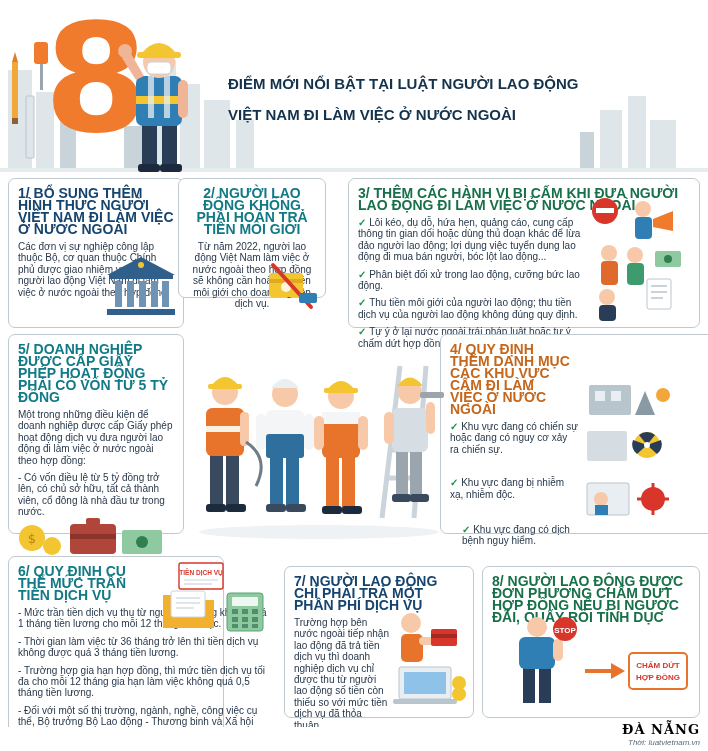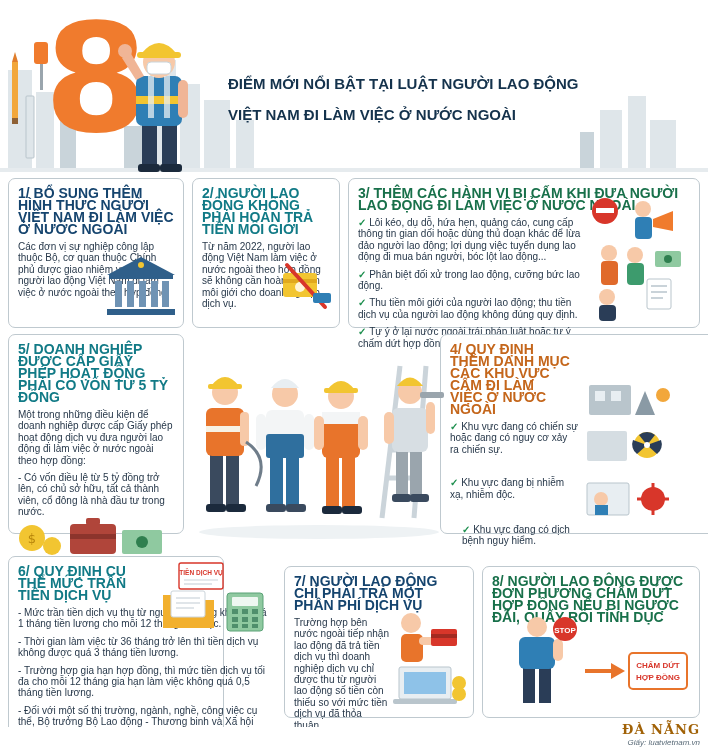--- a/index.html
+++ b/index.html
@@ -47,21 +47,21 @@
   .c-body p:last-child{margin-bottom:0;}
   .tick{color:#1d8f4e;font-weight:bold;}
 
   .t-blue{color:#15446e;}
   .t-teal{color:#117a86;}
   .t-green{color:#18704a;}
   .t-orange{color:#c4661b;}
 
   
   #card1{left:8px;top:178px;width:176px;height:150px;}
-  #card2{left:192px;top:178px;width:148px;height:150px;}
+  #card2{left:178px;top:178px;width:148px;height:120px;text-align:center;}
   #card3{left:348px;top:178px;width:352px;height:150px;}
   #card4{left:440px;top:334px;width:276px;height:200px;}
   #card5{left:8px;top:334px;width:176px;height:200px;}
   #card6{left:8px;top:556px;width:216px;height:186px;}
   #card7{left:284px;top:566px;width:190px;height:152px;}
   #card8{left:482px;top:566px;width:218px;height:152px;}
 
   
   .ill{position:absolute;}
 
@@ -69,21 +69,21 @@
   .footer{
     position:absolute;left:0;bottom:0;width:708px;height:24px;
     background:#ffffff;
   }
   .src{
     position:absolute;right:8px;bottom:4px;
     font-size:8px;color:#5a6b78;font-style:italic;
   }
   .logo{
     position:absolute;right:8px;bottom:14px;
-    font-size:13px;font-weight:bold;color:#a16207;letter-spacing:1px;
+    font-size:13px;font-weight:bold;color:#000000;letter-spacing:1px;
     font-family:"DejaVu Serif", serif;
   }
 
   
   .midband{position:absolute;left:186px;top:334px;width:266px;height:222px;}
 </style>
 </head>
 <body>
 
 <div class="page">
@@ -441,16 +441,16 @@
       </g>
 
       <rect x="136" y="38" width="58" height="36" rx="4" fill="#ffffff" stroke="#e8742b" stroke-width="2"></rect>
       <text x="165" y="53" text-anchor="middle" font-size="8" fill="#d8362a" font-family="Liberation Sans, sans-serif" font-weight="bold">CHẤM DỨT</text>
       <text x="165" y="65" text-anchor="middle" font-size="8" fill="#d8362a" font-family="Liberation Sans, sans-serif" font-weight="bold">HỢP ĐỒNG</text>
     </svg>
   </div>
 
   <div class="footer">
     <div class="logo">ĐÀ NẴNG</div>
-    <div class="src">Giấy: luatvietnam.vn</div>
+    <div class="src">Thời: luatvietnam.vn</div>
   </div>
 
 </div>
 
 </body></html>

